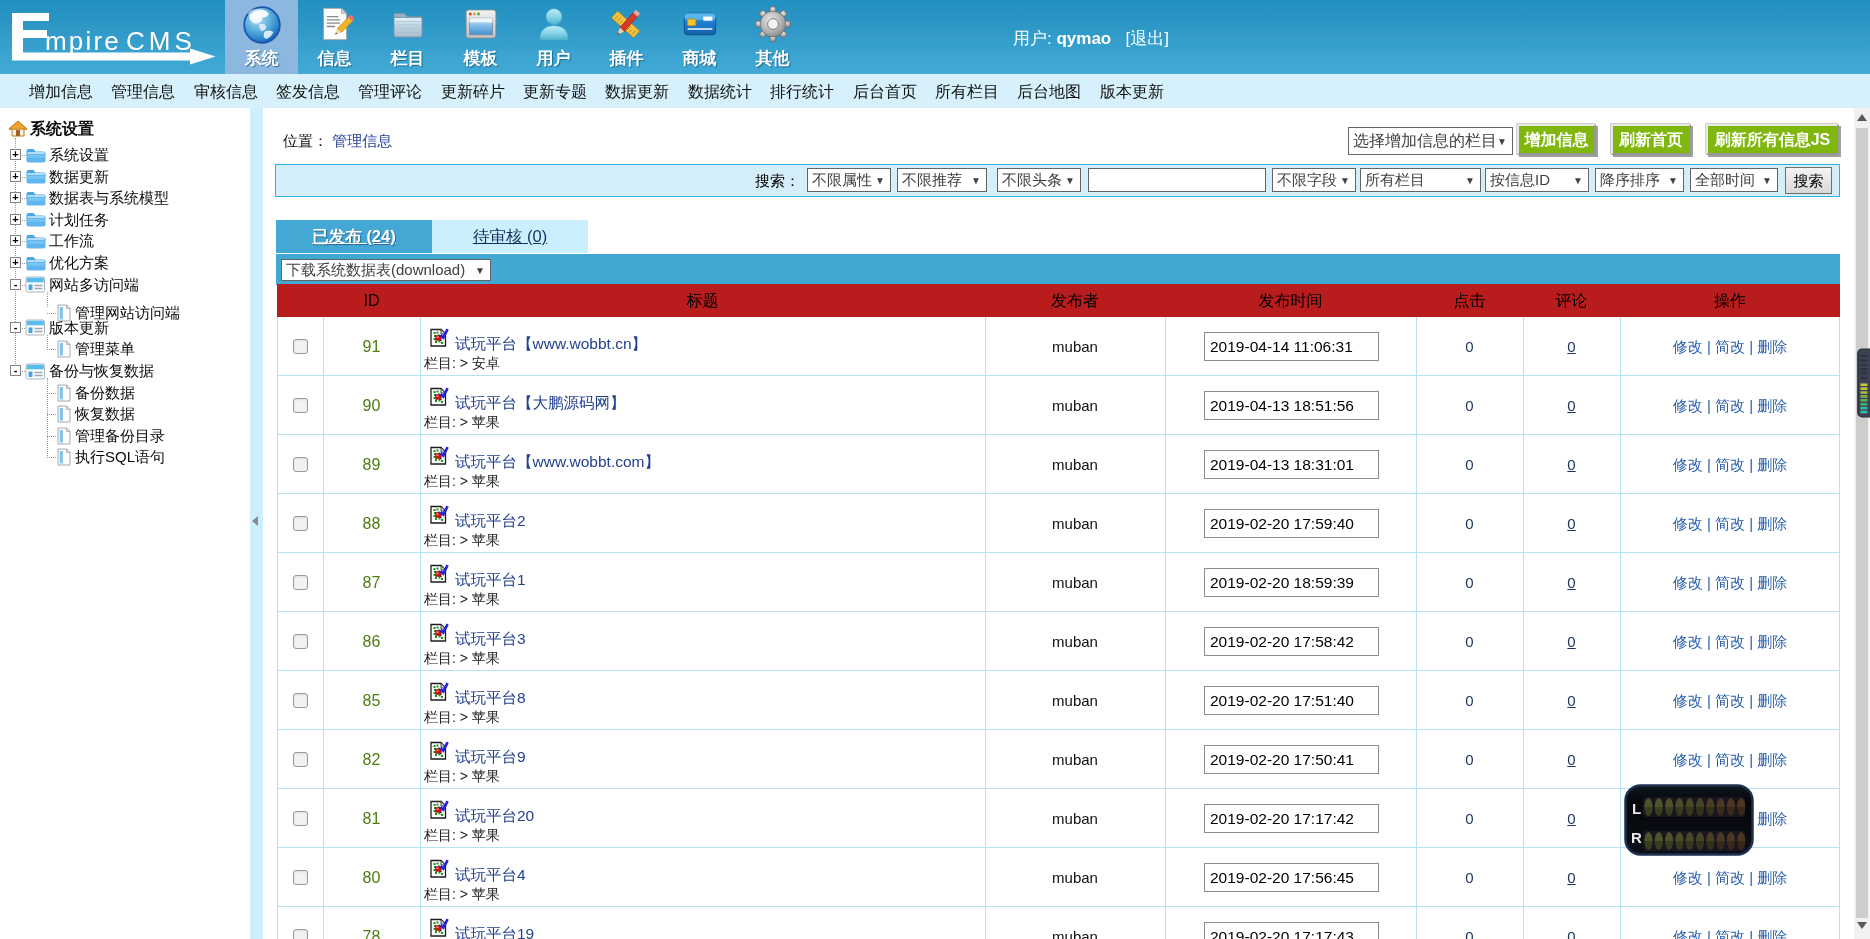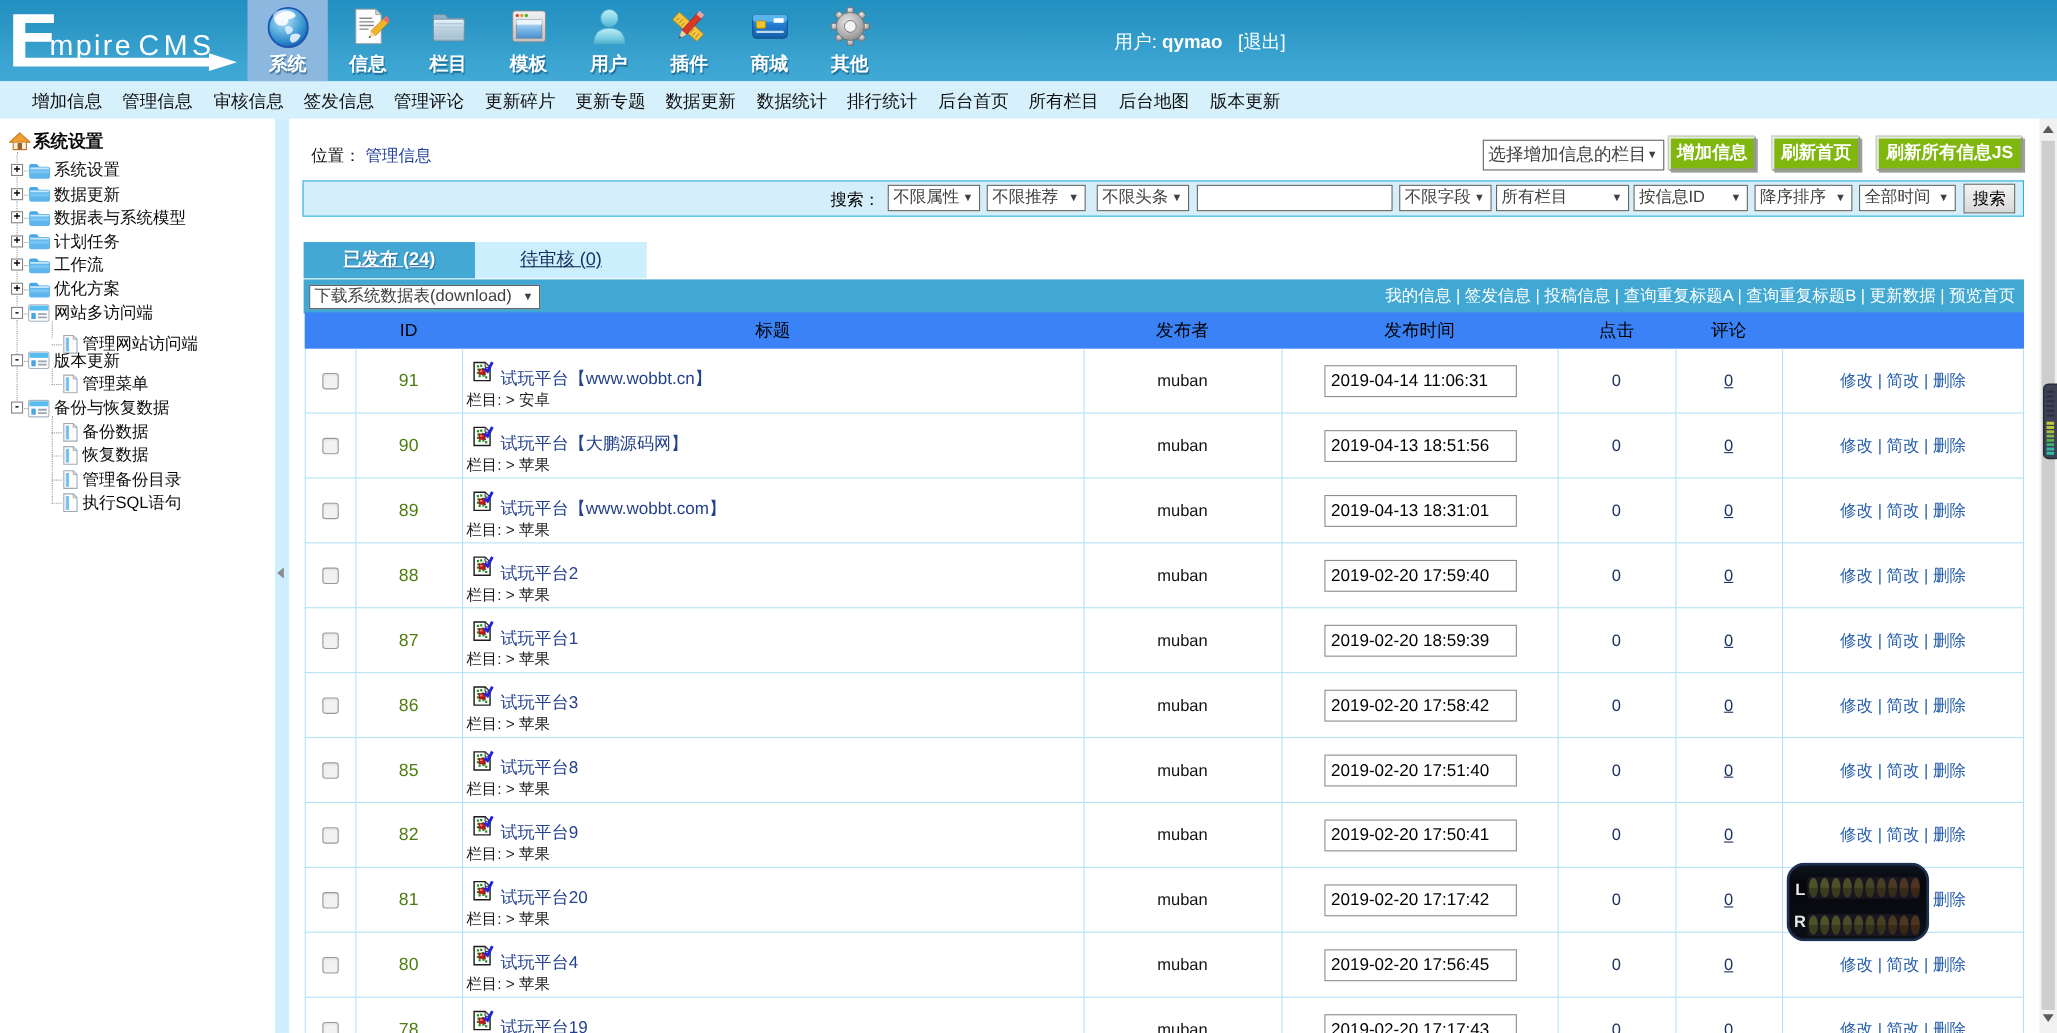--- a/index.html
+++ b/index.html
@@ -52,21 +52,21 @@
 
 
 .tab { position:absolute; top:220px; width:156px; height:33px; text-align:center; line-height:33px; font-size:16.5px;text-decoration:underline; }
 #tab1 { left:276px; background:#43a9d4; color:#fff; font-weight:bold; text-shadow:1px 1px 1px #2a6a9a; }
 #tab2 { left:432px; background:#cceffd; color:#17305e; }
 #bluebar { position:absolute; left:276px; top:254px; width:1564px; height:31px; background:#41a8d4; }
 #bluebar .rlinks { position:absolute; right:8px; top:6px; color:#fff; font-size:15px; }
 
 
 #tbl { position:absolute; left:277px; top:284px; width:1563px; }
-#thead { position:absolute; left:0; top:0; width:1563px; height:33px; background:#3b82f6; }
+#thead { position:absolute; left:0; top:0; width:1563px; height:33px; background:#b91c1c; }
 .hcell { position:absolute; top:0; height:33px; line-height:33px; text-align:center; font-size:16px; color:#000; }
 .drow { position:absolute; left:0; width:1563px; height:59px; border-bottom:1px solid #b5e2f4; }
 .vline { position:absolute; top:0; bottom:0; width:0; border-left:1px solid #b5e2f4; }
 .cb { position:absolute; left:16px; top:22px; width:15px; height:15px; background:#f2f2f2;
   border:1px solid #9a9a9a; border-radius:3px; box-shadow:inset 0 1px 2px #ddd; }
 .idtxt { position:absolute; left:46px; width:97px; top:0; height:59px; line-height:59px; text-align:center;
   font-size:16px; color:#4d7c0f; }
 .ttl { position:absolute; left:178px; top:17px; font-size:15.5px; color:#24418e; white-space:nowrap; }
 .sub { position:absolute; left:147px; top:38px; font-size:14px; color:#1c1c1c; white-space:nowrap; }
 .muban { position:absolute; left:708px; width:180px; top:0; height:59px; line-height:59px; text-align:center;
@@ -451,31 +451,31 @@
   <div class="selbox" style="left:1360px;top:168px;width:121px;height:24px">所有栏目<span class="ar">▼</span></div>
   <div class="selbox" style="left:1485px;top:168px;width:104px;height:24px">按信息ID<span class="ar">▼</span></div>
   <div class="selbox" style="left:1595px;top:168px;width:89px;height:24px">降序排序<span class="ar">▼</span></div>
   <div class="selbox" style="left:1690px;top:168px;width:88px;height:24px">全部时间<span class="ar">▼</span></div>
   <div class="abs" style="left:1785px;top:167px;width:47px;height:27px;background:linear-gradient(180deg,#f4f4f4,#d8d8d8);border:1px solid #707070;font-size:15px;text-align:center;line-height:25px">搜索</div>
 
   <div class="tab" id="tab1">已发布 <b>(24)</b></div>
   <div class="tab" id="tab2">待审核 (0)</div>
   <div id="bluebar">
     <div class="selbox" style="left:5px;top:5px;width:210px;height:22px;line-height:20px;position:absolute">下载系统数据表(download)<span class="ar">▼</span></div>
-    <span class="rlinks">我的信息 | 签发信息 | 投稿信息 | 查询重复标题A | 查询重复标题B | 更新数据 | 预览首页</span>
   </div>
 
   <div id="tbl">
   <div id="thead">
         <span class="hcell" style="left:46px;width:97px">ID</span>
         <span class="hcell" style="left:143px;width:565px">标题</span>
         <span class="hcell" style="left:708px;width:180px">发布者</span>
         <span class="hcell" style="left:888px;width:251px">发布时间</span>
         <span class="hcell" style="left:1139px;width:107px">点击</span>
         <span class="hcell" style="left:1246px;width:97px">评论</span>
+        <span class="hcell" style="left:1343px;width:220px">操作</span>
       </div>
   <div class="drow" style="top:33px">
         <span class="cb"></span>
         <span class="idtxt">91</span>
         <svg style="position:absolute;left:153px;top:10px;overflow:visible" width="17" height="20" viewBox="0 0 17 20">
           <path d="M1 2.5 h10 l4.5 4.5 v12 H1Z" fill="#fff" stroke="#1c1c1c" stroke-width="1.3"></path>
           <path d="M11 2.5 l4.5 4.5 H11Z" fill="#e0e0e0" stroke="#1c1c1c" stroke-width=".8"></path>
           <g fill="#1e8a1e">
             <rect x="3.5" y="5" width="2" height="2"></rect>
             <rect x="6.5" y="4.5" width="2" height="2"></rect>

